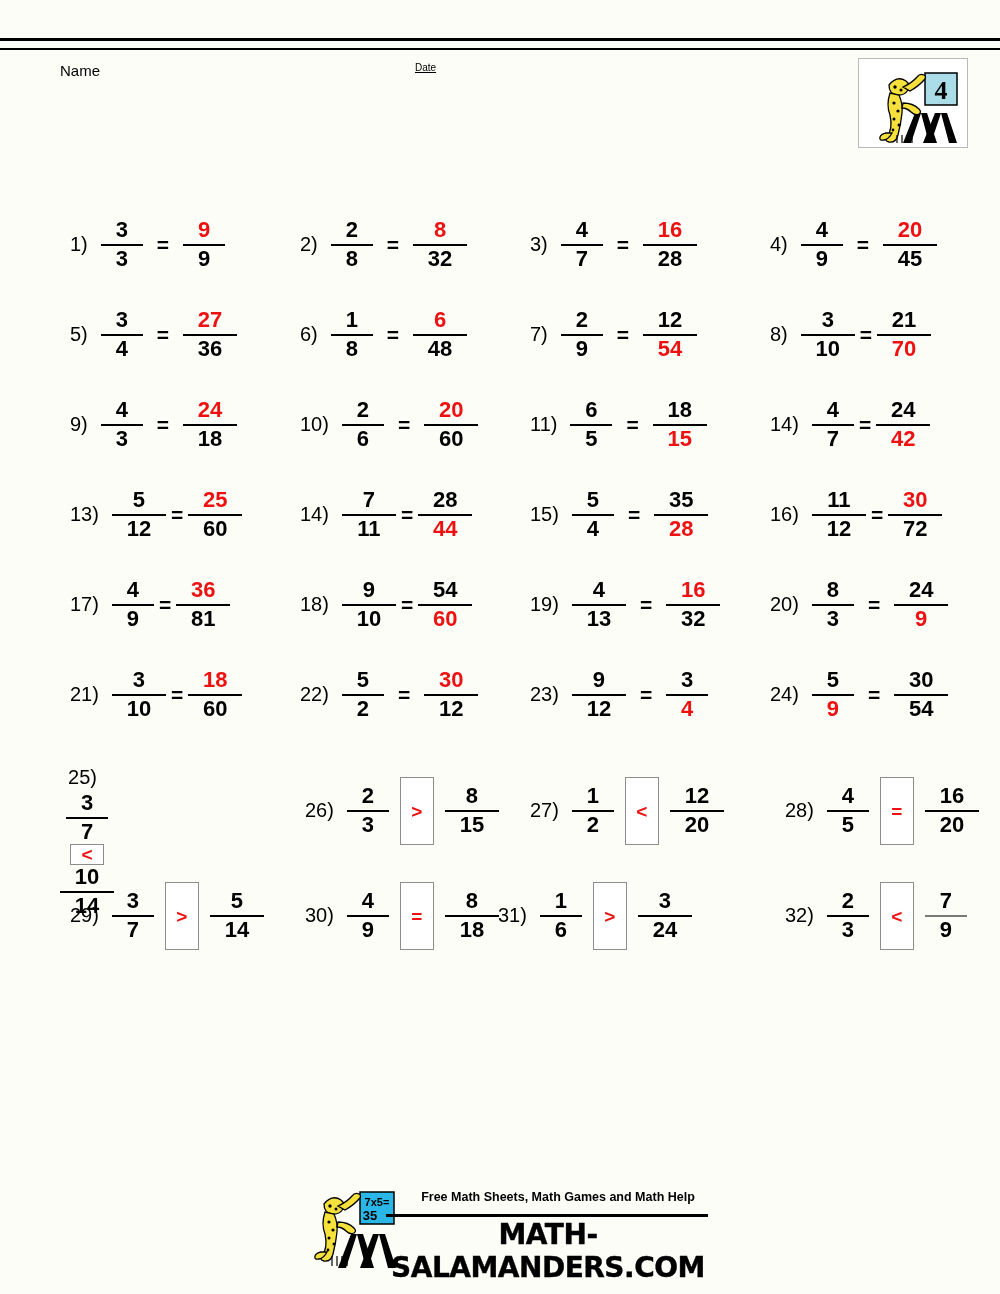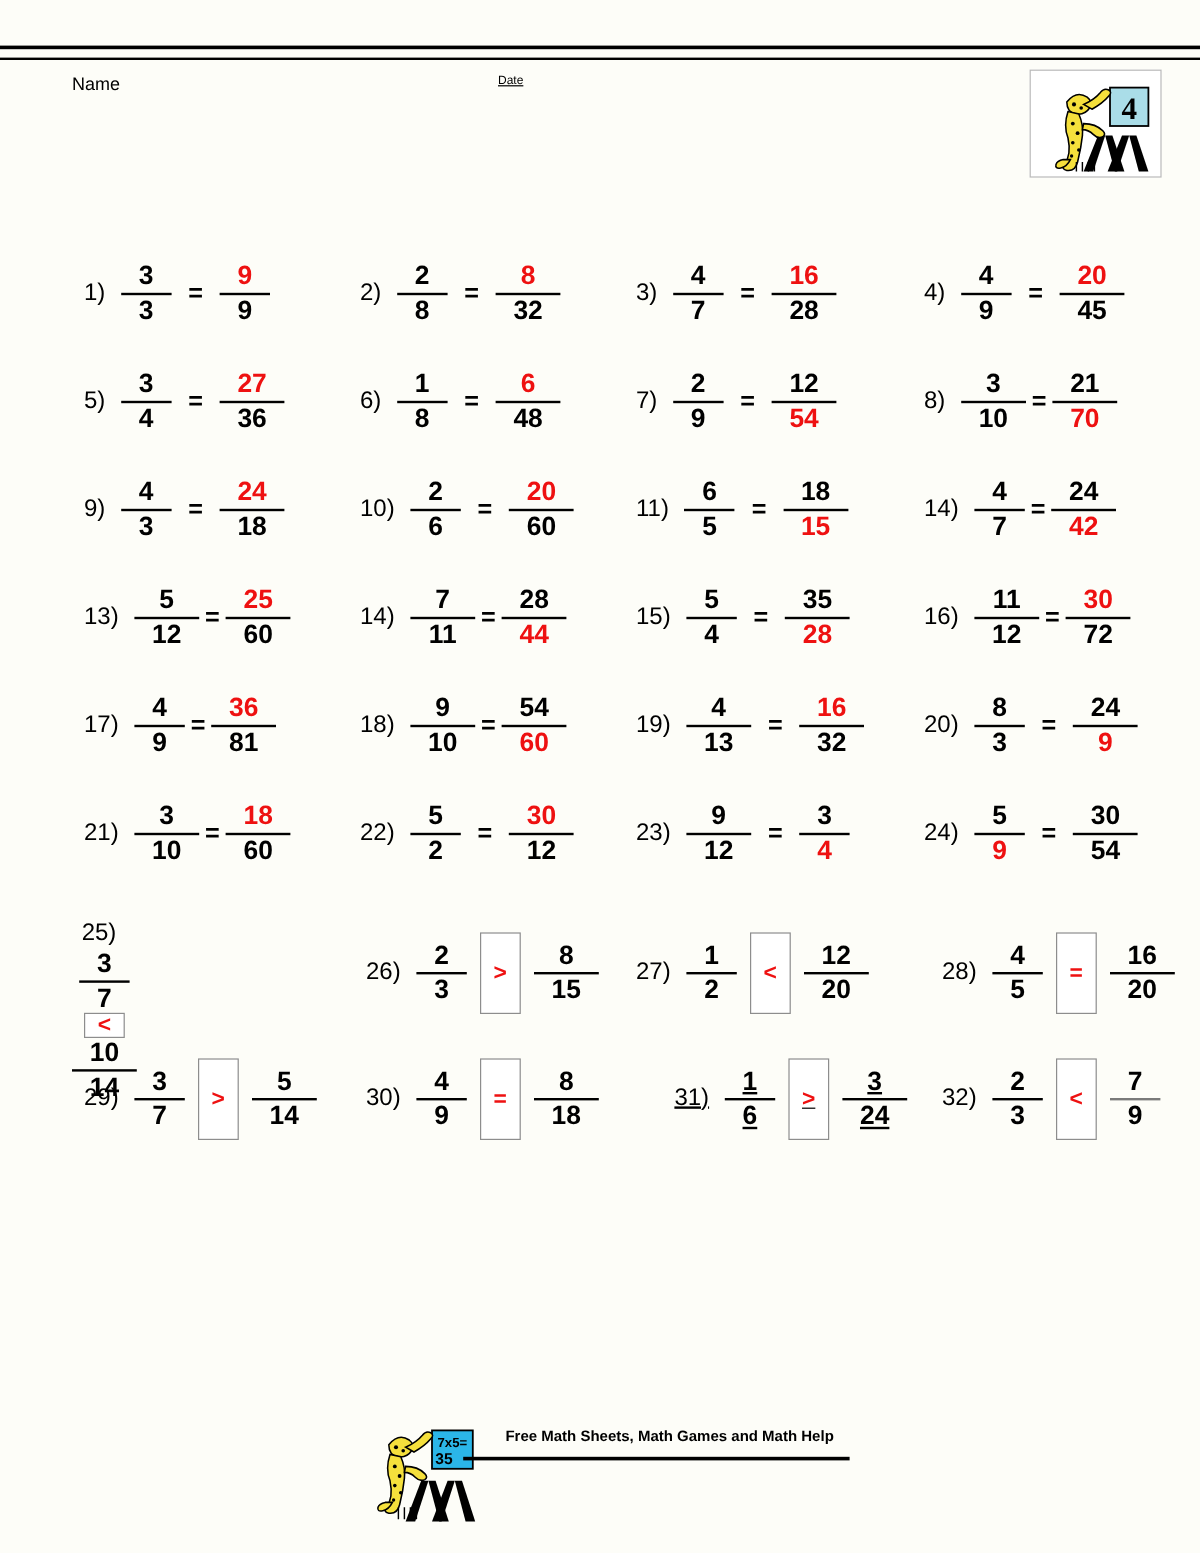--- a/index.html
+++ b/index.html
@@ -686,21 +686,21 @@
           </span>
           <span class="cmpbox">
             <span class="sym">=</span>
           </span>
           <span class="frac wide">
             <span class="num">8</span>
             <span class="bar"></span>
             <span class="den">18</span>
           </span>
         </div>
-        <div class="prob" style="left: 562px; text-decoration: underline;">
+        <div class="prob" style="left: 498px;">
           <span class="idx">31)</span>
           <span class="frac">
             <span class="num">1</span>
             <span class="bar"></span>
             <span class="den">6</span>
           </span>
           <span class="cmpbox">
             <span class="sym">&gt;</span>
           </span>
           <span class="frac wide">
@@ -760,16 +760,17 @@
           <g stroke="#000" stroke-width="1.2">
             <line x1="24" y1="70" x2="24" y2="80"></line>
               <line x1="29" y1="70" x2="29" y2="80"></line>
             <line x1="34" y1="70" x2="34" y2="80"></line>
               <line x1="39" y1="70" x2="39" y2="80"></line>
           </g>
         </svg>
       </div>
       <div class="tagline">Free Math Sheets, Math Games and Math Help</div>
       <div class="tag-rule"></div>
+      <div class="wordmark">MATH-SALAMANDERS.COM</div>
     </div>
   </div>
 
 </div>
 
 </body></html>

